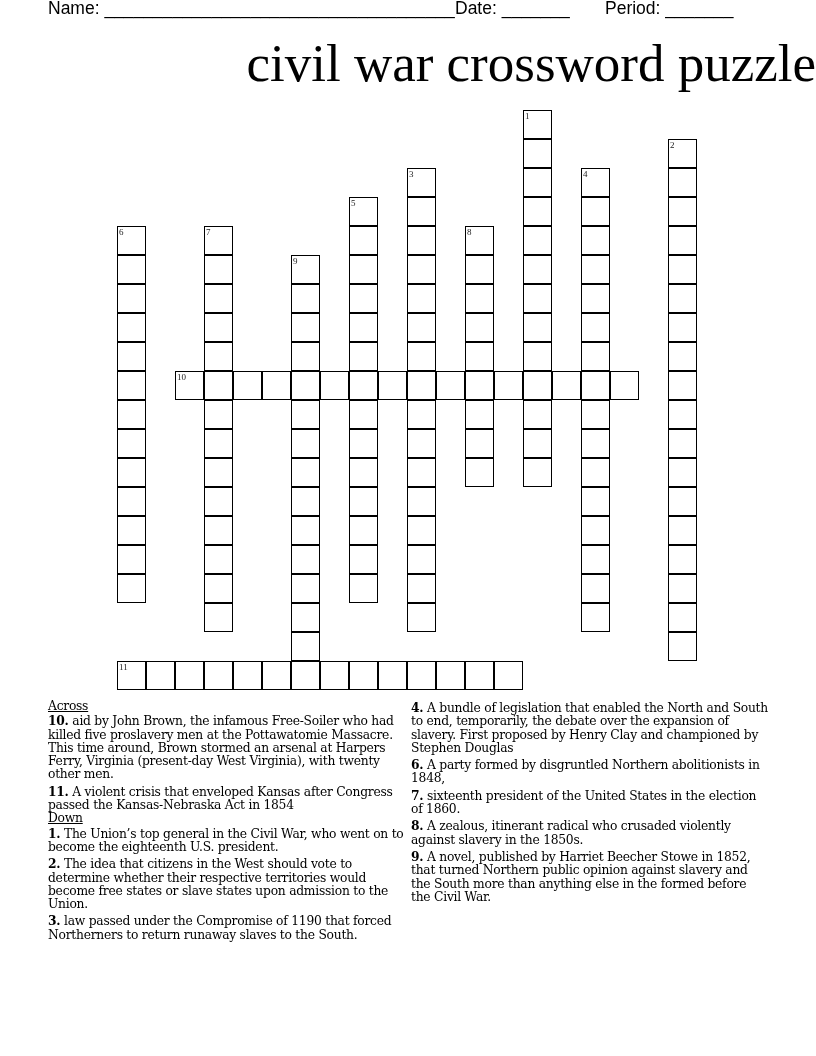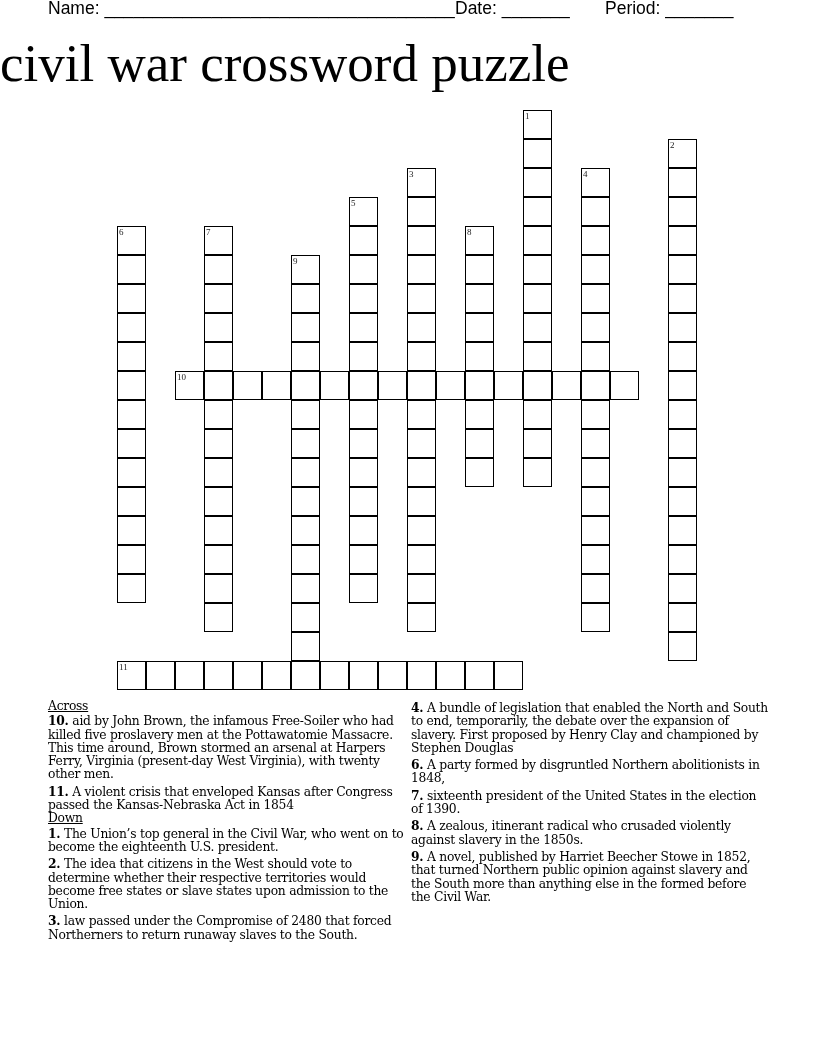--- a/index.html
+++ b/index.html
@@ -3,21 +3,21 @@
 <meta charset="utf-8">
 <style>
   html, body { margin: 0; padding: 0; background: #ffffff; }
   body { width: 816px; height: 1056px; position: relative; overflow: hidden; color: #000; }
   .header-line {
     position: absolute; top: -2px; left: 48px; width: 720px; height: 24px;
     font-family: "Liberation Sans", sans-serif; font-size: 17.5px; white-space: pre;
   }
   .header-line span { position: absolute; top: 0; }
   .title {
-    position: absolute; top: 28px; left: 0; width: 816px; text-align: left;
+    position: absolute; top: 28px; left: 0; width: 816px; text-align: right;
     font-family: "Liberation Serif", serif; font-size: 53px; line-height: 70px;
   }
   .grid { position: absolute; left: 117px; top: 110px; width: 640px; height: 600px; }
   .cell {
     position: absolute; width: 29px; height: 29px; box-sizing: border-box;
     border: 1.6px solid #000; background: #fff;
   }
   .cell .num {
     position: absolute; left: 1px; top: 1px; font-family: "Liberation Serif", serif;
     font-size: 9px; line-height: 9px; color: #222;
@@ -218,22 +218,22 @@
     <div class="cell" style="left: 377px; top: 551px;"></div>
   </div>
 
 <div class="clues left">
   <div class="clue-heading">Across</div>
   <div class="clue"><span class="n">10.</span><span> aid by John Brown, the infamous Free-Soiler who had killed five proslavery men at the Pottawatomie Massacre. This time around, Brown stormed an arsenal at Harpers Ferry, Virginia (present-day West Virginia), with twenty other men.</span></div>
   <div class="clue" style="margin-bottom:0"><span class="n">11.</span><span> A violent crisis that enveloped Kansas after Congress passed the Kansas-Nebraska Act in 1854</span></div>
   <div class="clue-heading">Down</div>
   <div class="clue"><span class="n">1.</span><span> The Union’s top general in the Civil War, who went on to become the eighteenth U.S. president.</span></div>
   <div class="clue"><span class="n">2.</span><span> The idea that citizens in the West should vote to determine whether their respective territories would become free states or slave states upon admission to the Union.</span></div>
-  <div class="clue"><span class="n">3.</span><span> law passed under the Compromise of 2480 that forced Northerners to return runaway slaves to the South.</span></div>
+  <div class="clue"><span class="n">3.</span><span> law passed under the Compromise of 1190 that forced Northerners to return runaway slaves to the South.</span></div>
 </div>
 
 <div class="clues right">
   <div class="clue"><span class="n">4.</span><span> A bundle of legislation that enabled the North and South to end, temporarily, the debate over the expansion of slavery. First proposed by Henry Clay and championed by Stephen Douglas</span></div>
   <div class="clue"><span class="n">6.</span><span> A party formed by disgruntled Northern abolitionists in 1848,</span></div>
-  <div class="clue"><span class="n">7.</span><span> sixteenth president of the United States in the election of 1390.</span></div>
+  <div class="clue"><span class="n">7.</span><span> sixteenth president of the United States in the election of 1860.</span></div>
   <div class="clue"><span class="n">8.</span><span> A zealous, itinerant radical who crusaded violently against slavery in the 1850s.</span></div>
   <div class="clue"><span class="n">9.</span><span> A novel, published by Harriet Beecher Stowe in 1852, that turned Northern public opinion against slavery and the South more than anything else in the formed before the Civil War.</span></div>
 </div>
 
 </body></html>

